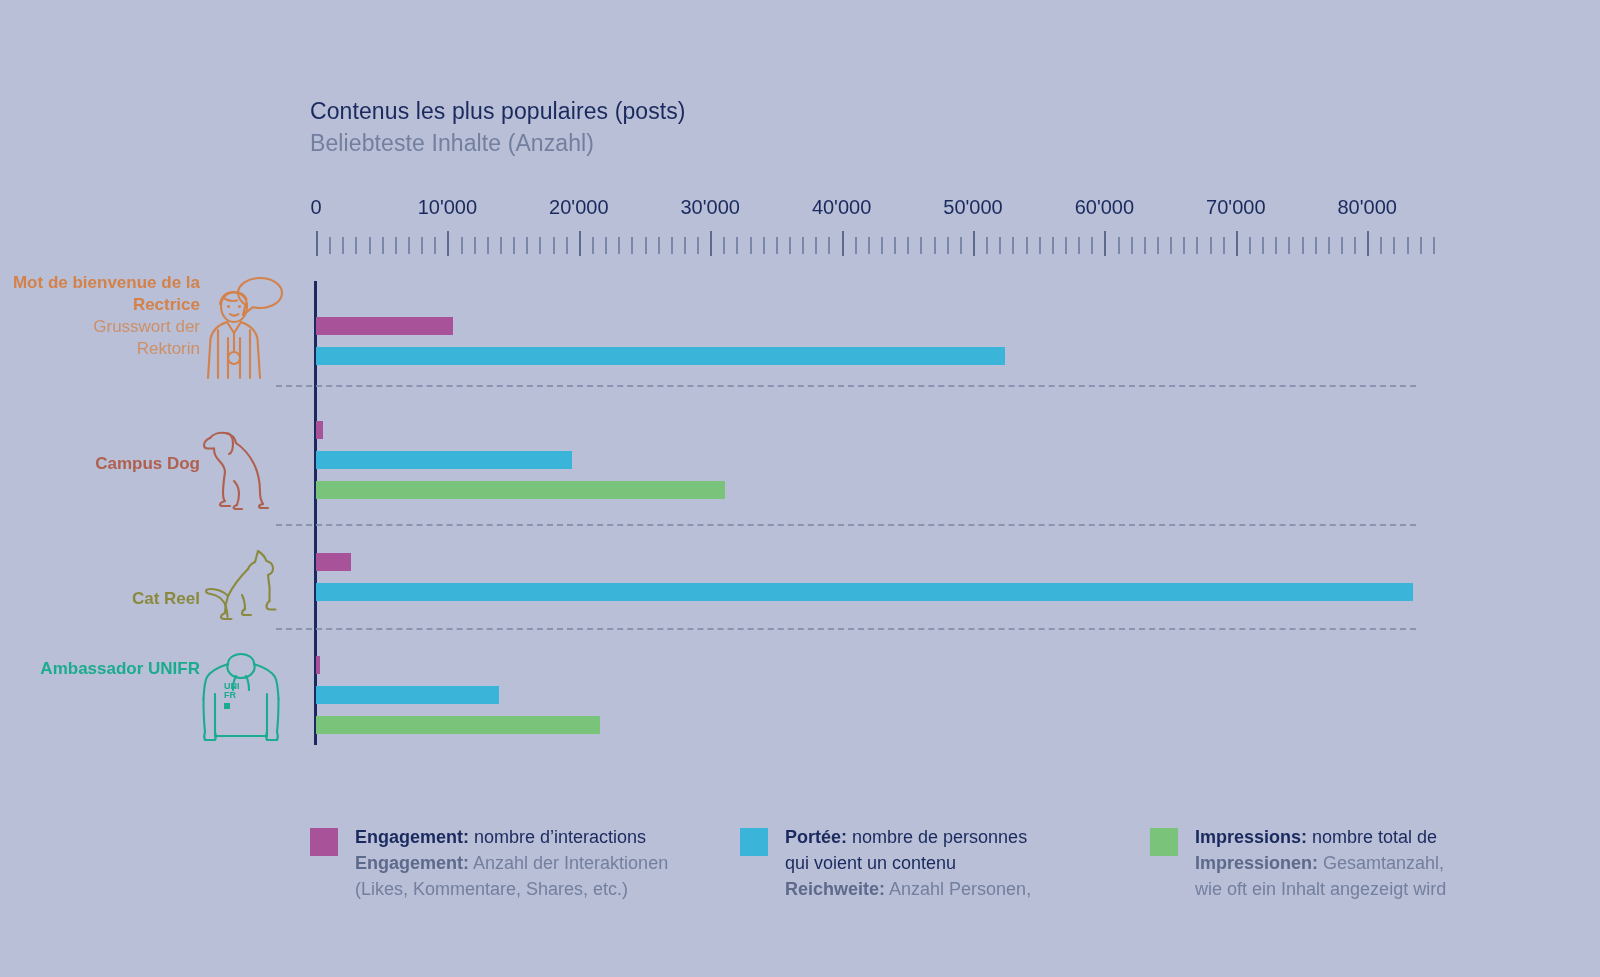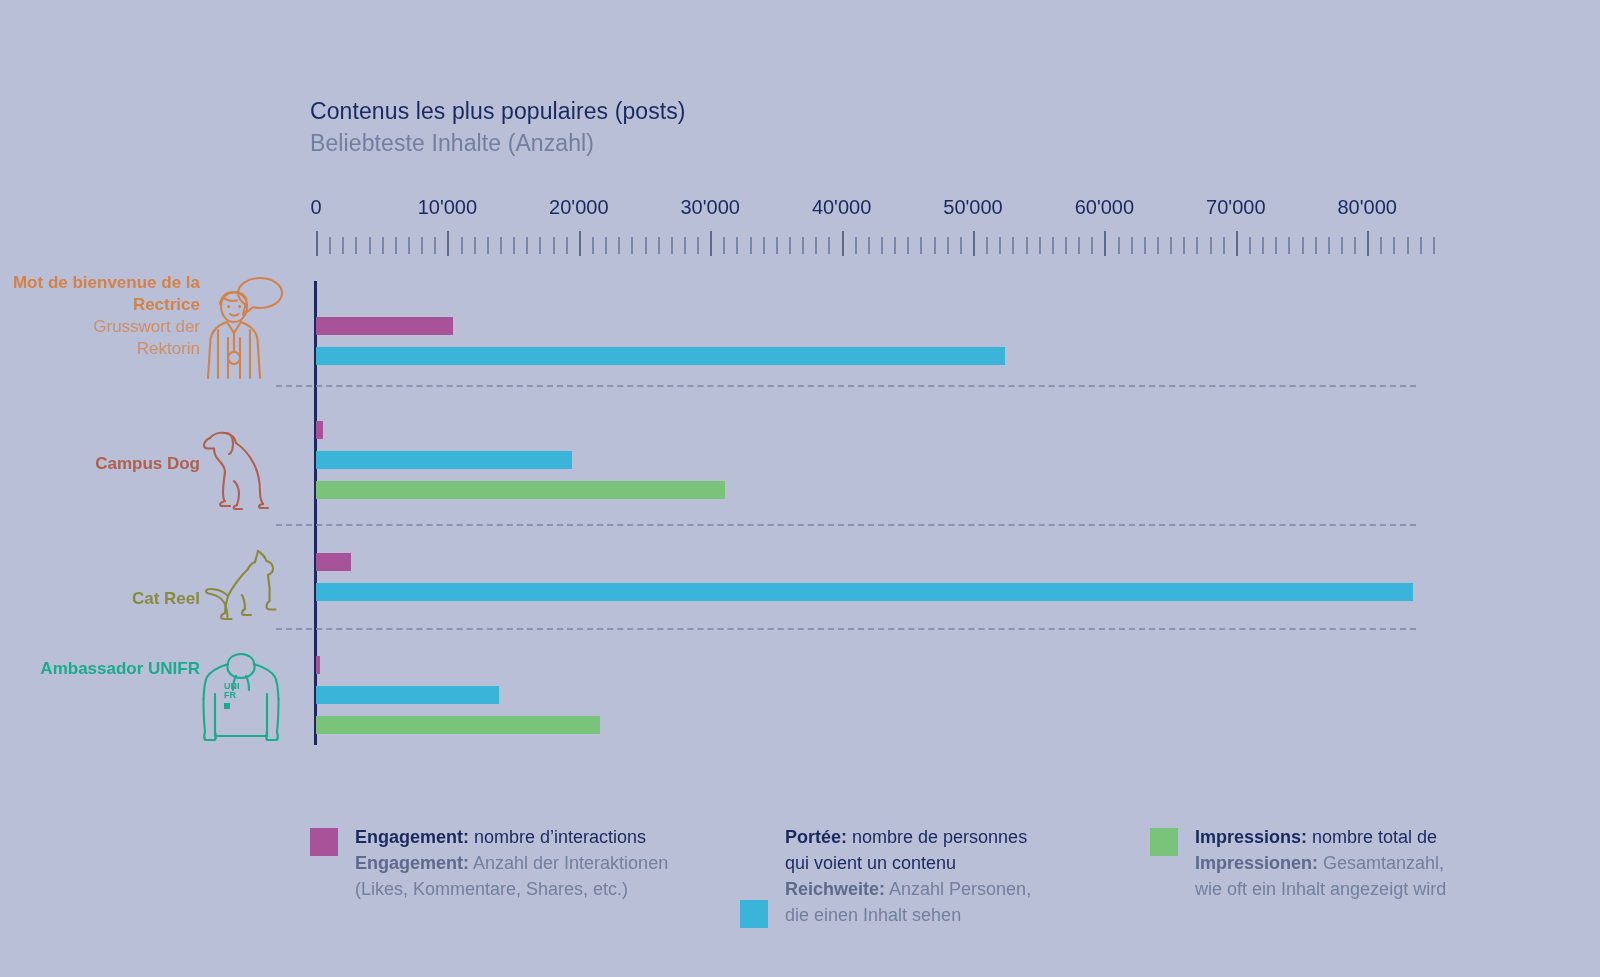--- a/index.html
+++ b/index.html
@@ -394,27 +394,26 @@
 
 <div id="legend">
     <div class="legend-item" style="left: 0px;">
       <div class="legend-swatch" style="background: rgb(168, 82, 154);"></div>
       <div class="legend-text">
         <div class="legend-line-fr"><b>Engagement:</b><span> nombre d’interactions</span></div>
         <div class="legend-line-de"><b>Engagement:</b><span> Anzahl der Interaktionen</span></div>
         <div class="legend-line-de">(Likes, Kommentare, Shares, etc.)</div>
       </div>
     </div>
-    <div class="legend-item" style="left: 430px; align-items: flex-end;">
+    <div class="legend-item" style="left: 430px;">
       <div class="legend-swatch" style="background: rgb(58, 180, 216);"></div>
       <div class="legend-text">
         <div class="legend-line-fr"><b>Portée:</b><span> nombre de personnes</span></div>
         <div class="legend-line-fr">qui voient un contenu</div>
         <div class="legend-line-de"><b>Reichweite:</b><span> Anzahl Personen,</span></div>
-        <div class="legend-line-de">die einen Inhalt sehen</div>
       </div>
     </div>
     <div class="legend-item" style="left: 840px;">
       <div class="legend-swatch" style="background: rgb(121, 196, 122);"></div>
       <div class="legend-text">
         <div class="legend-line-fr"><b>Impressions:</b><span> nombre total de</span></div>
         <div class="legend-line-de"><b>Impressionen:</b><span> Gesamtanzahl,</span></div>
         <div class="legend-line-de">wie oft ein Inhalt angezeigt wird</div>
       </div>
     </div>

